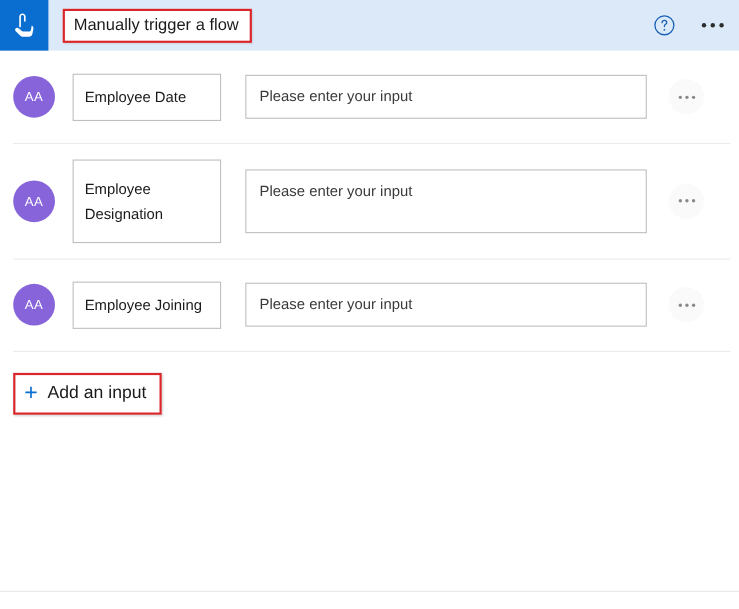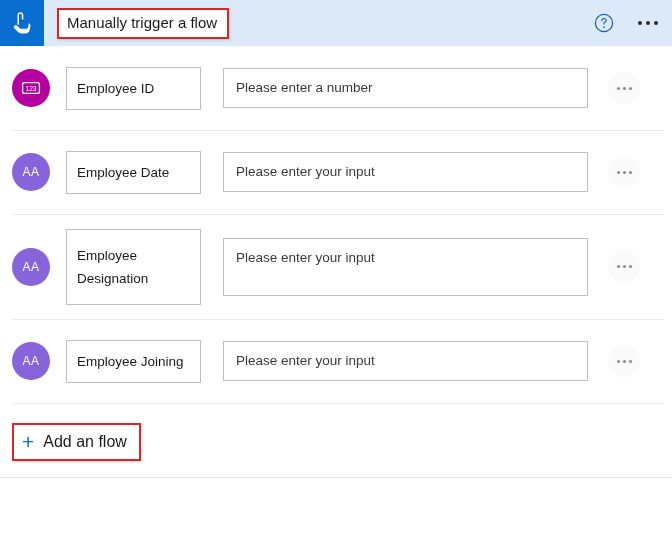--- a/index.html
+++ b/index.html
@@ -11,21 +11,21 @@
     height: 554px;
     background: #ffffff;
     font-family: "Liberation Sans", sans-serif;
     color: #201f1e;
     overflow: hidden;
   }
 
   .card {
     position: relative;
     width: 672px;
-    height: 478px;
+    height: 538px;
     background: #ffffff;
     box-sizing: border-box;
     border-bottom: 1px solid #e6e6e6;
   }
 
   
   .header {
     position: relative;
     height: 46px;
     background: #dce9f8;
@@ -237,39 +237,20 @@
       <span class="ellipsis-menu">
         <i></i>
         <i></i>
         <i></i>
       </span>
     </div>
   </div>
 
   <div class="rows">
 
-    <div class="row">
-      <div class="row-icon icon-number">
-        <svg width="20" height="20" viewBox="0 0 20 20" aria-hidden="true">
-          <rect x="1.6" y="4.6" width="16.8" height="10.8" rx="1.6" fill="none" stroke="#ffffff" stroke-width="1.3"></rect>
-          <text x="10" y="13.1" text-anchor="middle" fill="#ffffff" font-size="6.6" font-family="Liberation Sans, sans-serif">123</text>
-        </svg>
-      </div>
-      <div class="name-box">
-        <span>Employee ID</span>
-      </div>
-      <div class="value-box">
-        <span>Please enter a number</span>
-      </div>
-      <div class="row-more">
-        <i></i>
-        <i></i>
-        <i></i>
-      </div>
-    </div>
 
     <div class="row">
       <div class="row-icon icon-text">
         <span class="icon-aa">AA</span>
       </div>
       <div class="name-box">
         <span>Employee Date</span>
       </div>
       <div class="value-box">
         <span>Please enter your input</span>
@@ -313,17 +294,17 @@
         <i></i>
         <i></i>
       </div>
     </div>
 
   </div>
 
   <div class="footer">
     <div class="add-wrap">
       <span class="plus-icon">+</span>
-      <span class="add-label">Add an flow</span>
+      <span class="add-label">Add an input</span>
     </div>
   </div>
 
 </div>
 
 </body></html>

